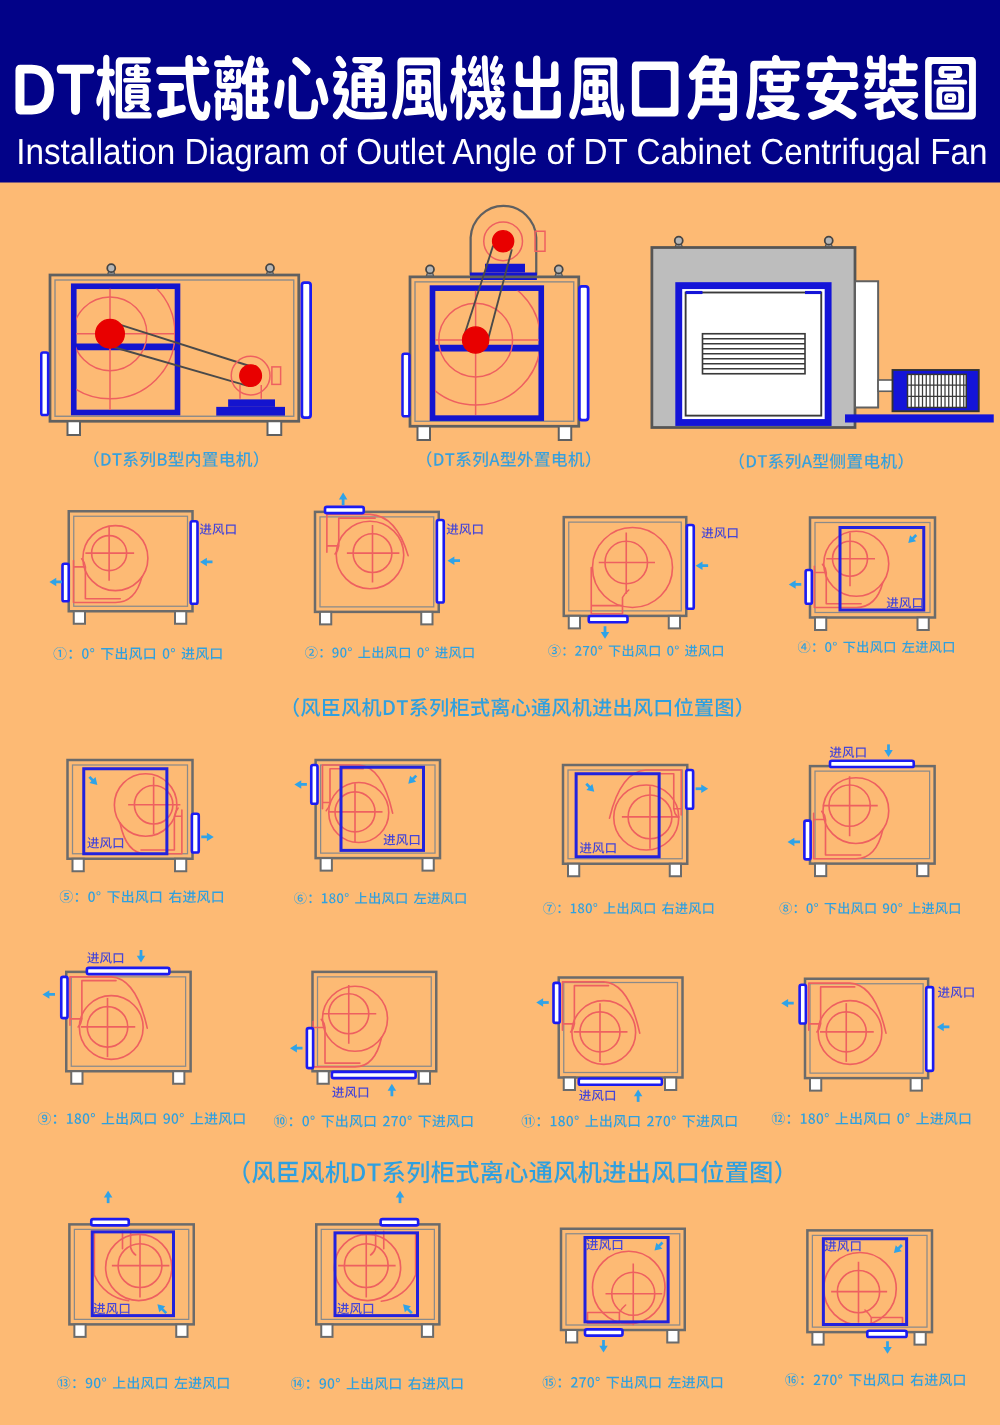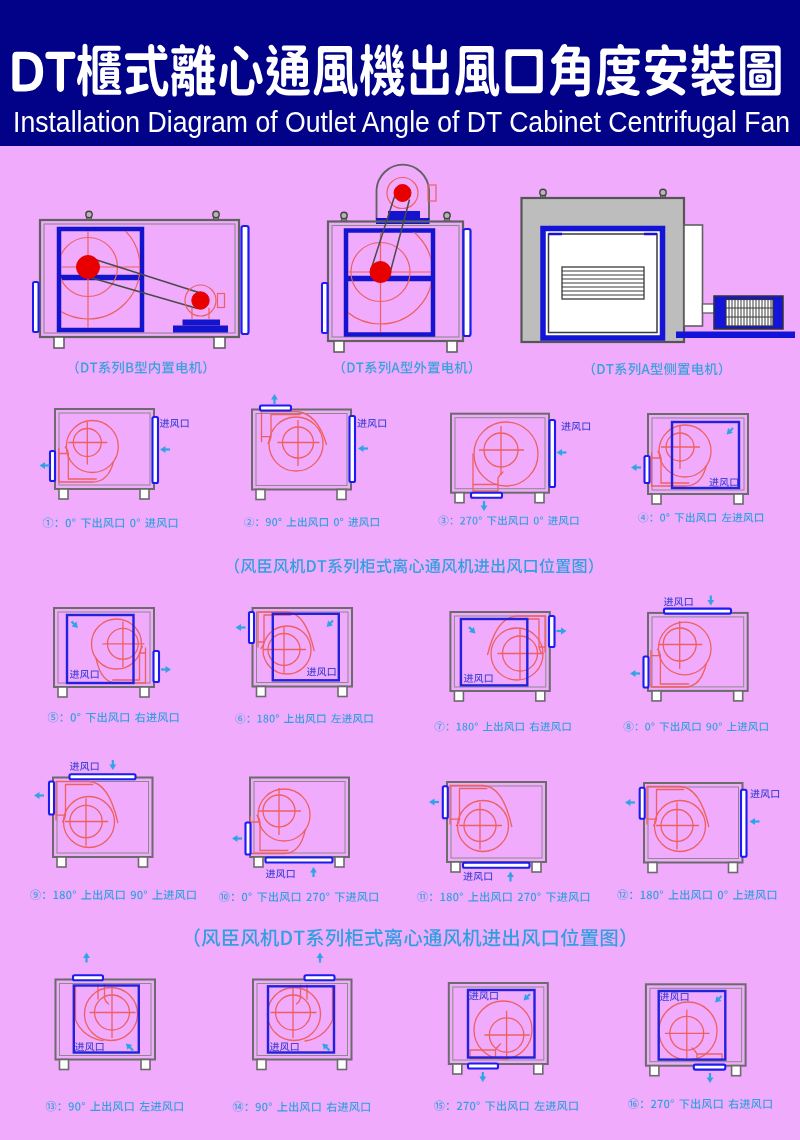--- a/index.html
+++ b/index.html
@@ -1,14 +1,14 @@
 <!DOCTYPE html>
 <html><head><meta charset="utf-8"><style>
 html,body{margin:0;padding:0;background:#fff;}
-.page{position:relative;width:800px;height:1140px;background:#f0abfc;overflow:hidden;}
+.page{position:relative;width:800px;height:1140px;background:#fdba74;overflow:hidden;}
 .hdr{position:absolute;left:0;top:0;width:800px;height:146px;background:#020288;}
 </style></head><body>
 <div class="page">
 <div class="hdr"></div>
 <svg width="800" height="1140" style="position:absolute;left:0;top:0">
 <defs>
 
 <path id="mff08" d="M681 380C681 177 765 17 879 -98L955 -62C846 52 771 196 771 380C771 564 846 708 955 822L879 858C765 743 681 583 681 380Z"></path>
 <path id="m44" d="M97 0H294C514 0 643 131 643 371C643 612 514 737 288 737H97ZM213 95V642H280C438 642 523 555 523 371C523 188 438 95 280 95Z"></path>
 <path id="m54" d="M246 0H364V639H580V737H31V639H246Z"></path>

